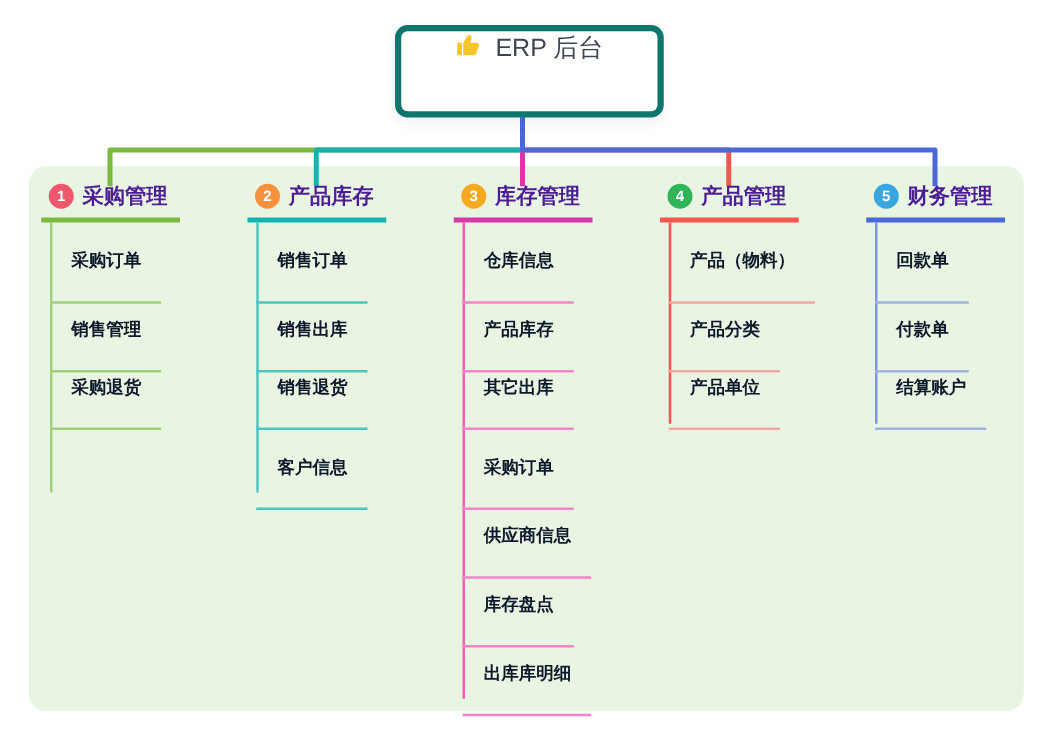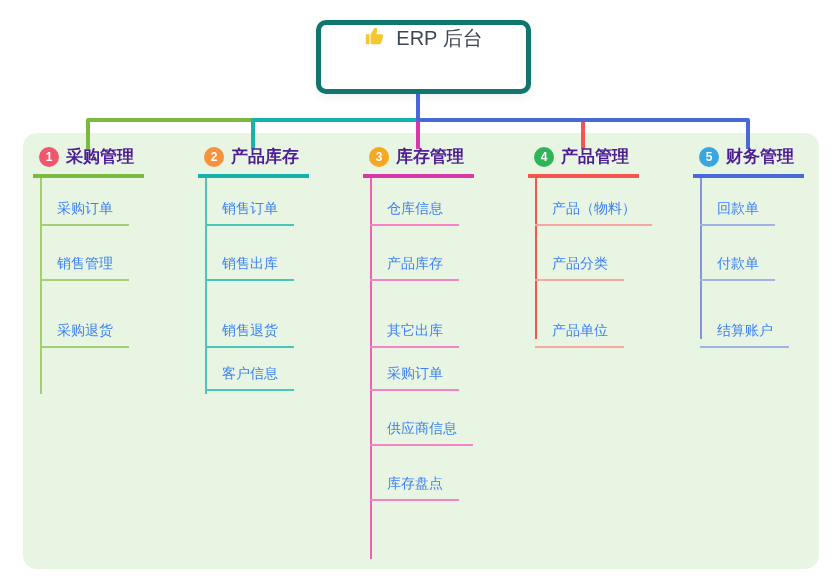--- a/index.html
+++ b/index.html
@@ -34,24 +34,24 @@
   }
   .badge{
     flex:0 0 auto;margin-left:6px;width:20px;height:20px;border-radius:50%;
     background:var(--badge);color:#ffffff;font-size:12px;font-weight:bold;
     display:flex;align-items:center;justify-content:center;line-height:1;
   }
   .topic-title{font-size:17px;font-weight:600;color:#4c1d95;line-height:23px;white-space:nowrap;}
   .vline{position:absolute;left:7px;top:178px;width:2px;background:var(--stem);}
   .child{
     position:absolute;left:7px;white-space:nowrap;
-    font-size:14px;line-height:20px;color:#3b82f6;
-    padding:0 16px 6px 17px;border-bottom:2px solid var(--sub);cursor:pointer;
+    font-size:14px;line-height:20px;color:#0f172a;
+    padding:0 16px 23px 17px;border-bottom:2px solid var(--sub);cursor:pointer;font-weight:bold;
   }
-  .r0{top:198px}.r1{top:253px}.r2{top:320px}.r3{top:363px}.r4{top:418px}.r5{top:473px}.r6{top:528px}
+  .r0{top:198px}.r1{top:253px}.r2{top:299px}.r3{top:363px}.r4{top:418px}.r5{top:473px}.r6{top:528px}
 </style>
 </head>
 <body>
 
 <div id="stage" style="background: rgb(255, 255, 255);">
 
   <div class="panel" style="background: rgb(233, 245, 227);"></div>
 
   <svg class="connectors" width="839" height="588">
     <polyline points="418,84 418,120 88,120 88,149" fill="none" stroke-width="4" stroke-linejoin="round" stroke="#7CB93F"></polyline>
@@ -96,20 +96,21 @@
       <span class="badge">3</span>
       <span class="topic-title">库存管理</span>
     </div>
     <div class="vline" style="height:381px"></div>
     <div class="child r1">产品库存</div>
     <div class="child r0">仓库信息</div>
     <div class="child r2">其它出库</div>
     <div class="child r3">采购订单</div>
     <div class="child r4">供应商信息</div>
     <div class="child r5">库存盘点</div>
+    <div class="child r6">出库库明细</div>
   </div>
 
   <div class="branch" style="left: 528px; --main: #F2564D; --sub: #F7A8A0; --stem: #F2564D; --badge: #2FB457;">
     <div class="topic">
       <span class="badge">4</span>
       <span class="topic-title">产品管理</span>
     </div>
     <div class="vline" style="height:161px"></div>
     <div class="child r0">产品（物料）</div>
     <div class="child r2">产品单位</div>

